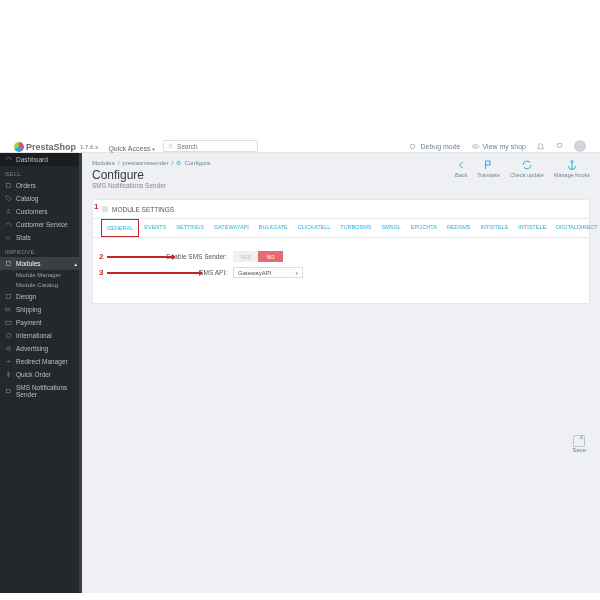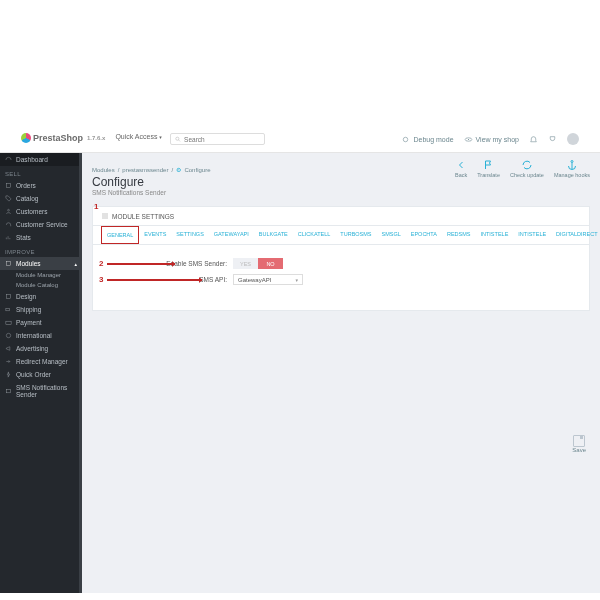--- a/index.html
+++ b/index.html
@@ -1,38 +1,38 @@
 <!DOCTYPE html>
 <html><head>
 <meta charset="utf-8">
 <style>
 *{box-sizing:border-box;margin:0;padding:0;font-family:-apple-system,Helvetica,Arial,sans-serif}
 body{background:#fff;width:600px;height:600px;overflow:hidden}
 .canvas{position:absolute;top:133px;left:0;width:600px;height:460px;background:#eef0f4;font-size:7px;color:#555}
-.topbar{position:absolute;top:0;left:0;right:0;height:20px;background:#fff;display:flex;align-items:flex-start;padding:0 21px;border-bottom:1px solid #e5e5e5}
+.topbar{position:absolute;top:0;left:0;right:0;height:20px;background:#fff;display:flex;align-items:flex-end;padding:0 14px;border-bottom:1px solid #e5e5e5}
 .logo{display:flex;align-items:center;gap:2px;color:#6b6b6b;font-weight:600;font-size:9px}
 .logo-mark{width:10px;height:10px;border-radius:50%;background:conic-gradient(#e84c7a 0 120deg,#2aa7df 120deg 240deg,#9bd13c 240deg 360deg)}
 .version{font-size:6px;color:#999;margin-left:2px}
 .qa{margin-left:10px;font-size:7px;color:#666}
 .search-wrap{margin-left:8px;display:flex;align-items:center;background:#fff;border:1px solid #ddd;border-radius:2px;height:12px;width:95px;padding:0 4px}
 .search-wrap svg{width:7px;height:7px;fill:#999}
 .search-wrap input{border:0;outline:0;font-size:6.5px;color:#999;width:100%;margin-left:3px}
 .tr{margin-left:auto;display:flex;align-items:center;gap:10px;color:#6b868e;font-size:7px}
 .tr-item{display:flex;align-items:center;gap:3px}
 .tr-ic{width:9px;height:9px}
 .avatar{width:12px;height:12px;border-radius:50%;background:#d0d5da}
 .sidebar{position:absolute;top:20px;left:0;width:82px;bottom:0;background:#24282d;color:#b8bfc6;font-size:6.5px;overflow:hidden}
 .side-scroll{position:absolute;right:0;top:0;width:3px;height:100%;background:#3a3f45}
 .sb-row{display:flex;align-items:center;gap:4px;padding:3px 5px;cursor:pointer}
 .sb-row.first{background:#1a1d21}
 .sb-row.active{background:#3a3f45;color:#fff}
 .sb-sub{padding:2px 5px 2px 16px;color:#9aa2aa;font-size:6px}
 .sb-section{padding:5px 5px 2px;font-size:6px;color:#7c848c;text-transform:uppercase;letter-spacing:.3px}
 .sb-ic{width:7px;height:7px;flex:none;opacity:.8}
-.content{position:absolute;top:20px;left:82px;right:0;bottom:0;padding:13px 10px}
+.content{position:absolute;top:20px;left:82px;right:0;bottom:0;padding:6px 10px}
 .crumb{font-size:6px;color:#6b868e;display:flex;gap:3px;align-items:center}
 .page-title{font-size:12px;color:#363a41;font-weight:400;margin-top:2px}
 .page-sub{font-size:6.5px;color:#888}
 .actions{position:absolute;top:6px;right:10px;display:flex;gap:10px}
 .act{display:flex;flex-direction:column;align-items:center;gap:1px;color:#6b868e;font-size:5.5px}
 .act-ic{width:12px;height:12px;fill:none;stroke:#29b1d6;stroke-width:2}
 .panel{margin-top:10px;background:#fff;border:1px solid #e5e9ed}
 .panel-h{padding:5px 8px;font-size:6.5px;color:#555;border-bottom:1px solid #e5e9ed;display:flex;align-items:center;gap:3px}
 .tabs{display:flex;gap:0;border-bottom:1px solid #e5e9ed;padding:0 8px}
 .tab{padding:5px 5px;font-size:5.5px;color:#29b1d6;cursor:pointer;text-transform:uppercase}

